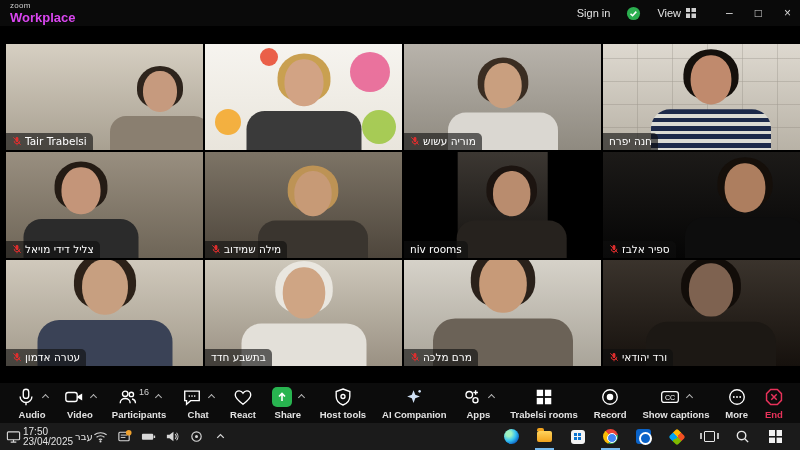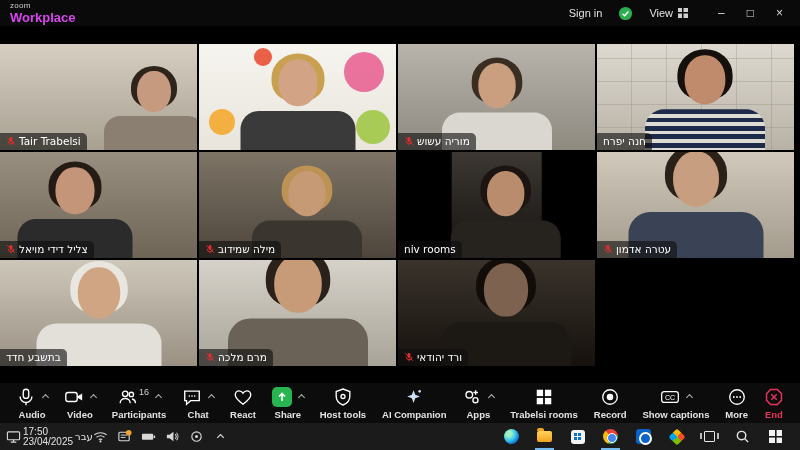--- a/index.html
+++ b/index.html
@@ -1,37 +1,37 @@
 <!DOCTYPE html>
 <html style="--mute-red: #e02d2d; --share-green: #28b450; --end-red: #e8325a; --active-green: #35c65a; --security-green: #2bae4f; --taskbar-underline: #76b9ed;"><head>
 <meta charset="utf-8">
 <style>
   * { box-sizing: border-box; margin: 0; padding: 0; }
   html,body { background:#000; }
   body { font-family: "Liberation Sans", "DejaVu Sans", sans-serif; }
   .window { position:relative; width:800px; height:450px; background:#000; overflow:hidden; }
 
   
-  .titlebar { position:absolute; top:0; left:0; right:0; height:26px; background:#0a0a0a; display:flex; align-items:center; padding:0 17px 0 10px; z-index:30; }
+  .titlebar { position:absolute; top:0; left:0; right:0; height:26px; background:#0a0a0a; display:flex; align-items:center; padding:0 9px 0 10px; z-index:30; }
   .brand { display:flex; flex-direction:column; justify-content:center; line-height:1; }
   .brand-top { font-size:8px; color:#cfcfcf; letter-spacing:.3px; }
   .brand-bottom { font-size:13px; font-weight:bold; color:#d946ef; margin-top:1px; }
   .tb-right { margin-left:auto; display:flex; align-items:center; gap:16px; }
   .tb-link { color:#e3e3e3; font-size:11px; cursor:default; }
   .viewwrap { display:flex; align-items:center; gap:5px; }
   .viewgrid { width:10px; height:10px;
     background:
       linear-gradient(#0a0a0a,#0a0a0a) center/1.5px 100% no-repeat,
       linear-gradient(#0a0a0a,#0a0a0a) center/100% 1.5px no-repeat,
       #cfcfcf; }
   .winbtns { display:flex; align-items:center; gap:22px; margin-left:14px; color:#d8d8d8; font-size:12px; }
   .winbtn { cursor:default; }
 
   
-  .video-area { position:absolute; top:26px; left:0; right:0; bottom:67px; background:#000; display:flex; justify-content:flex-start; align-items:flex-start; padding-top:18px; }
+  .video-area { position:absolute; top:26px; left:0; right:0; bottom:67px; background:#000; display:flex; justify-content:flex-end; align-items:flex-start; padding-top:18px; }
   .grid { display:grid; grid-template-columns:repeat(4,197px); grid-auto-rows:106px; gap:2px; }
   .tile { position:relative; overflow:hidden; background:#111; }
   .tile.active { box-shadow:inset 0 0 0 2px var(--active-green); }
   .scene { position:absolute; inset:0; }
   .strip { position:absolute; top:0; bottom:0; left:50%; transform:translateX(-50%); width:46%; }
   .tilepat { position:absolute; inset:0; opacity:.5;
     background:
       repeating-linear-gradient(0deg, transparent 0 22px, rgba(120,115,105,.5) 22px 23px),
       repeating-linear-gradient(90deg, transparent 0 34px, rgba(120,115,105,.5) 34px 35px); }
   .blob { position:absolute; border-radius:50%; opacity:.85; }
@@ -242,20 +242,39 @@
                 <div class="head" style="background: rgb(185, 140, 110);"></div>
                 <div class="body" style="background: rgb(38, 34, 30);"></div>
               </div>
             </div>
           </div>
           <div class="nametag">
             <span class="pname">niv rooms</span>
           </div>
         </div>
         <div class="tile">
+          <div class="scene" style="background: linear-gradient(rgb(28, 26, 24), rgb(5, 5, 5));">
+            <div class="person" style="left: 72%; transform: translateX(-50%) scale(1.2); transform-origin: 50% 100%;">
+              <div class="hair" style="background: rgb(21, 15, 10);"></div>
+              <div class="head" style="background: rgb(173, 126, 95);"></div>
+              <div class="body" style="background: rgb(13, 13, 13);"></div>
+            </div>
+          </div>
+          <div class="nametag">
+            <span class="mutedmic">
+              <svg viewBox="0 0 14 14">
+                <rect x="5" y="1.5" width="4" height="7" rx="2" class="mfill"></rect>
+                <path d="M3 6.8a4 4 0 0 0 8 0M7 11v2" class="mstroke"></path>
+                <path d="M1.8 1.8l10.4 10.4" class="mstroke"></path>
+              </svg>
+            </span>
+            <span class="pname">ספיר אלבז</span>
+          </div>
+        </div>
+        <div class="tile">
           <div class="scene" style="background: linear-gradient(rgb(208, 201, 188), rgb(163, 155, 140));">
             <div class="person" style="left: 50%; transform: translateX(-50%) scale(1.35); transform-origin: 50% 100%;">
               <div class="hair" style="background: rgb(44, 33, 24);"></div>
               <div class="head" style="background: rgb(199, 159, 128);"></div>
               <div class="body" style="background: rgb(58, 66, 86);"></div>
             </div>
           </div>
           <div class="nametag">
             <span class="mutedmic">
               <svg viewBox="0 0 14 14">

